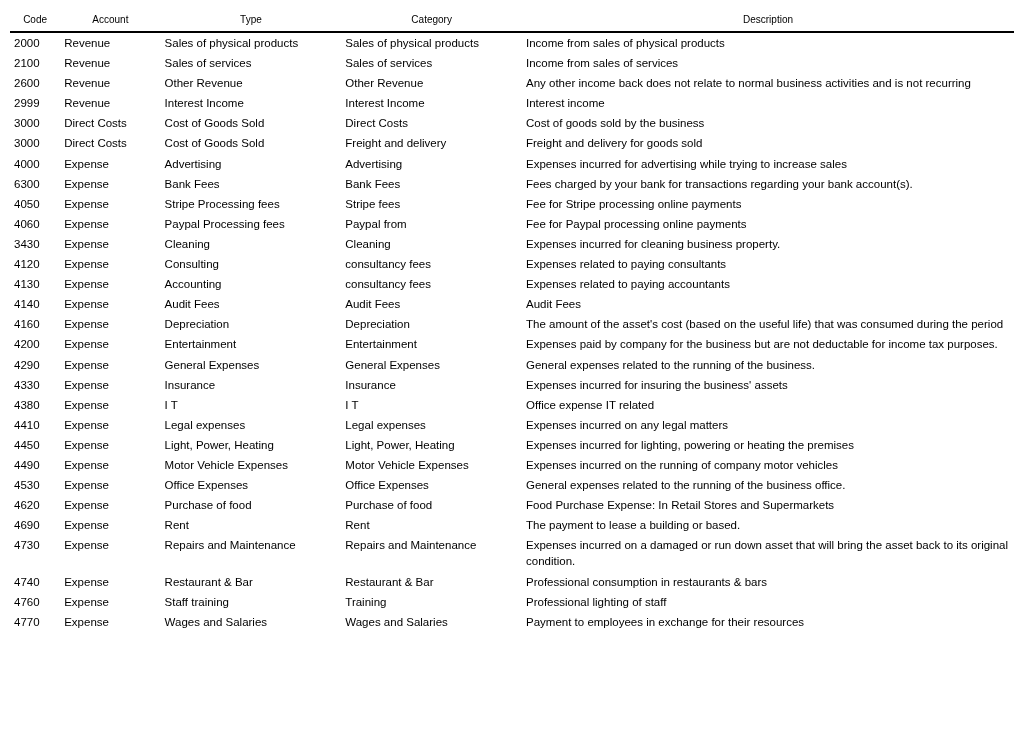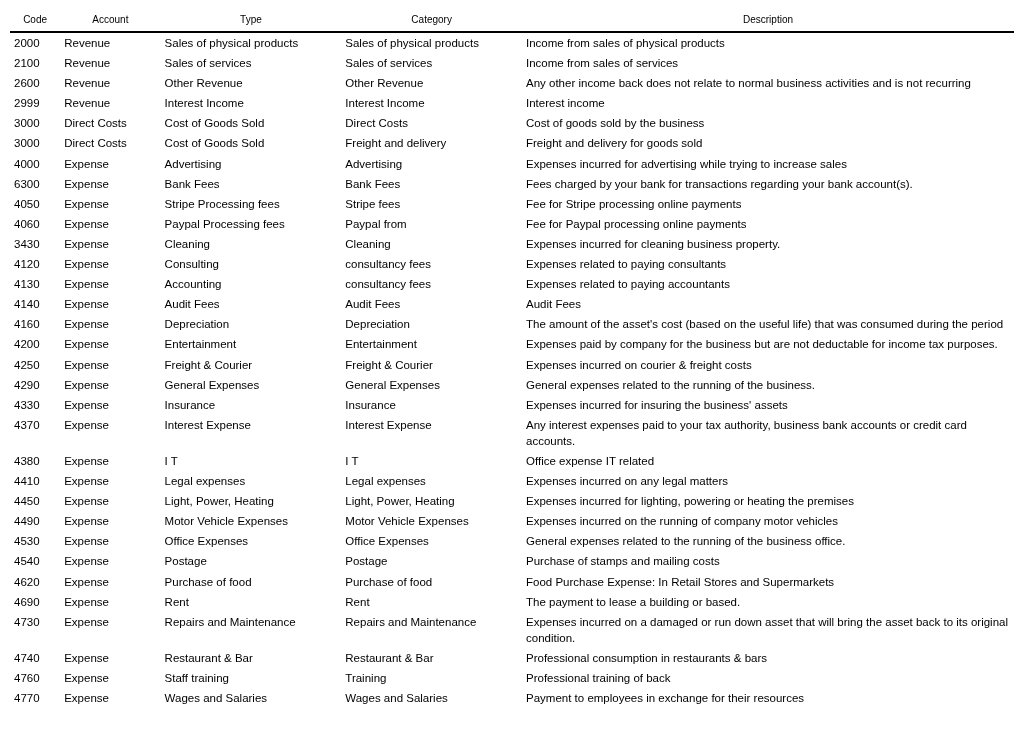--- a/index.html
+++ b/index.html
@@ -170,48 +170,34 @@
         <td>The amount of the asset's cost (based on the useful life) that was consumed during the period</td>
       </tr>
       <tr>
         <td>4200</td>
         <td>Expense</td>
         <td>Entertainment</td>
         <td>Entertainment</td>
         <td>Expenses paid by company for the business but are not deductable for income tax purposes.</td>
       </tr>
       <tr>
-        <td>4250</td>
-        <td>Expense</td>
-        <td>Freight &amp; Courier</td>
-        <td>Freight &amp; Courier</td>
-        <td>Expenses incurred on courier &amp; freight costs</td>
-      </tr>
-      <tr>
         <td>4290</td>
         <td>Expense</td>
         <td>General Expenses</td>
         <td>General Expenses</td>
         <td>General expenses related to the running of the business.</td>
       </tr>
       <tr>
         <td>4330</td>
         <td>Expense</td>
         <td>Insurance</td>
         <td>Insurance</td>
         <td>Expenses incurred for insuring the business' assets</td>
       </tr>
       <tr>
-        <td>4370</td>
-        <td>Expense</td>
-        <td>Interest Expense</td>
-        <td>Interest Expense</td>
-        <td>Any interest expenses paid to your tax authority, business bank accounts or credit card accounts.</td>
-      </tr>
-      <tr>
         <td>4380</td>
         <td>Expense</td>
         <td>I T</td>
         <td>I T</td>
         <td>Office expense IT related</td>
       </tr>
       <tr>
         <td>4410</td>
         <td>Expense</td>
         <td>Legal expenses</td>
@@ -233,27 +219,20 @@
         <td>Expenses incurred on the running of company motor vehicles</td>
       </tr>
       <tr>
         <td>4530</td>
         <td>Expense</td>
         <td>Office Expenses</td>
         <td>Office Expenses</td>
         <td>General expenses related to the running of the business office.</td>
       </tr>
       <tr>
-        <td>4540</td>
-        <td>Expense</td>
-        <td>Postage</td>
-        <td>Postage</td>
-        <td>Purchase of stamps and mailing costs</td>
-      </tr>
-      <tr>
         <td>4620</td>
         <td>Expense</td>
         <td>Purchase of food</td>
         <td>Purchase of food</td>
         <td>Food Purchase Expense: In Retail Stores and Supermarkets</td>
       </tr>
       <tr>
         <td>4690</td>
         <td>Expense</td>
         <td>Rent</td>
@@ -272,21 +251,21 @@
         <td>Expense</td>
         <td>Restaurant &amp; Bar</td>
         <td>Restaurant &amp; Bar</td>
         <td>Professional consumption in restaurants &amp; bars</td>
       </tr>
       <tr>
         <td>4760</td>
         <td>Expense</td>
         <td>Staff training</td>
         <td>Training</td>
-        <td>Professional training of back</td>
+        <td>Professional lighting of staff</td>
       </tr>
       <tr>
         <td>4770</td>
         <td>Expense</td>
         <td>Wages and Salaries</td>
         <td>Wages and Salaries</td>
         <td>Payment to employees in exchange for their resources</td>
       </tr>
     </tbody>
 </table>

